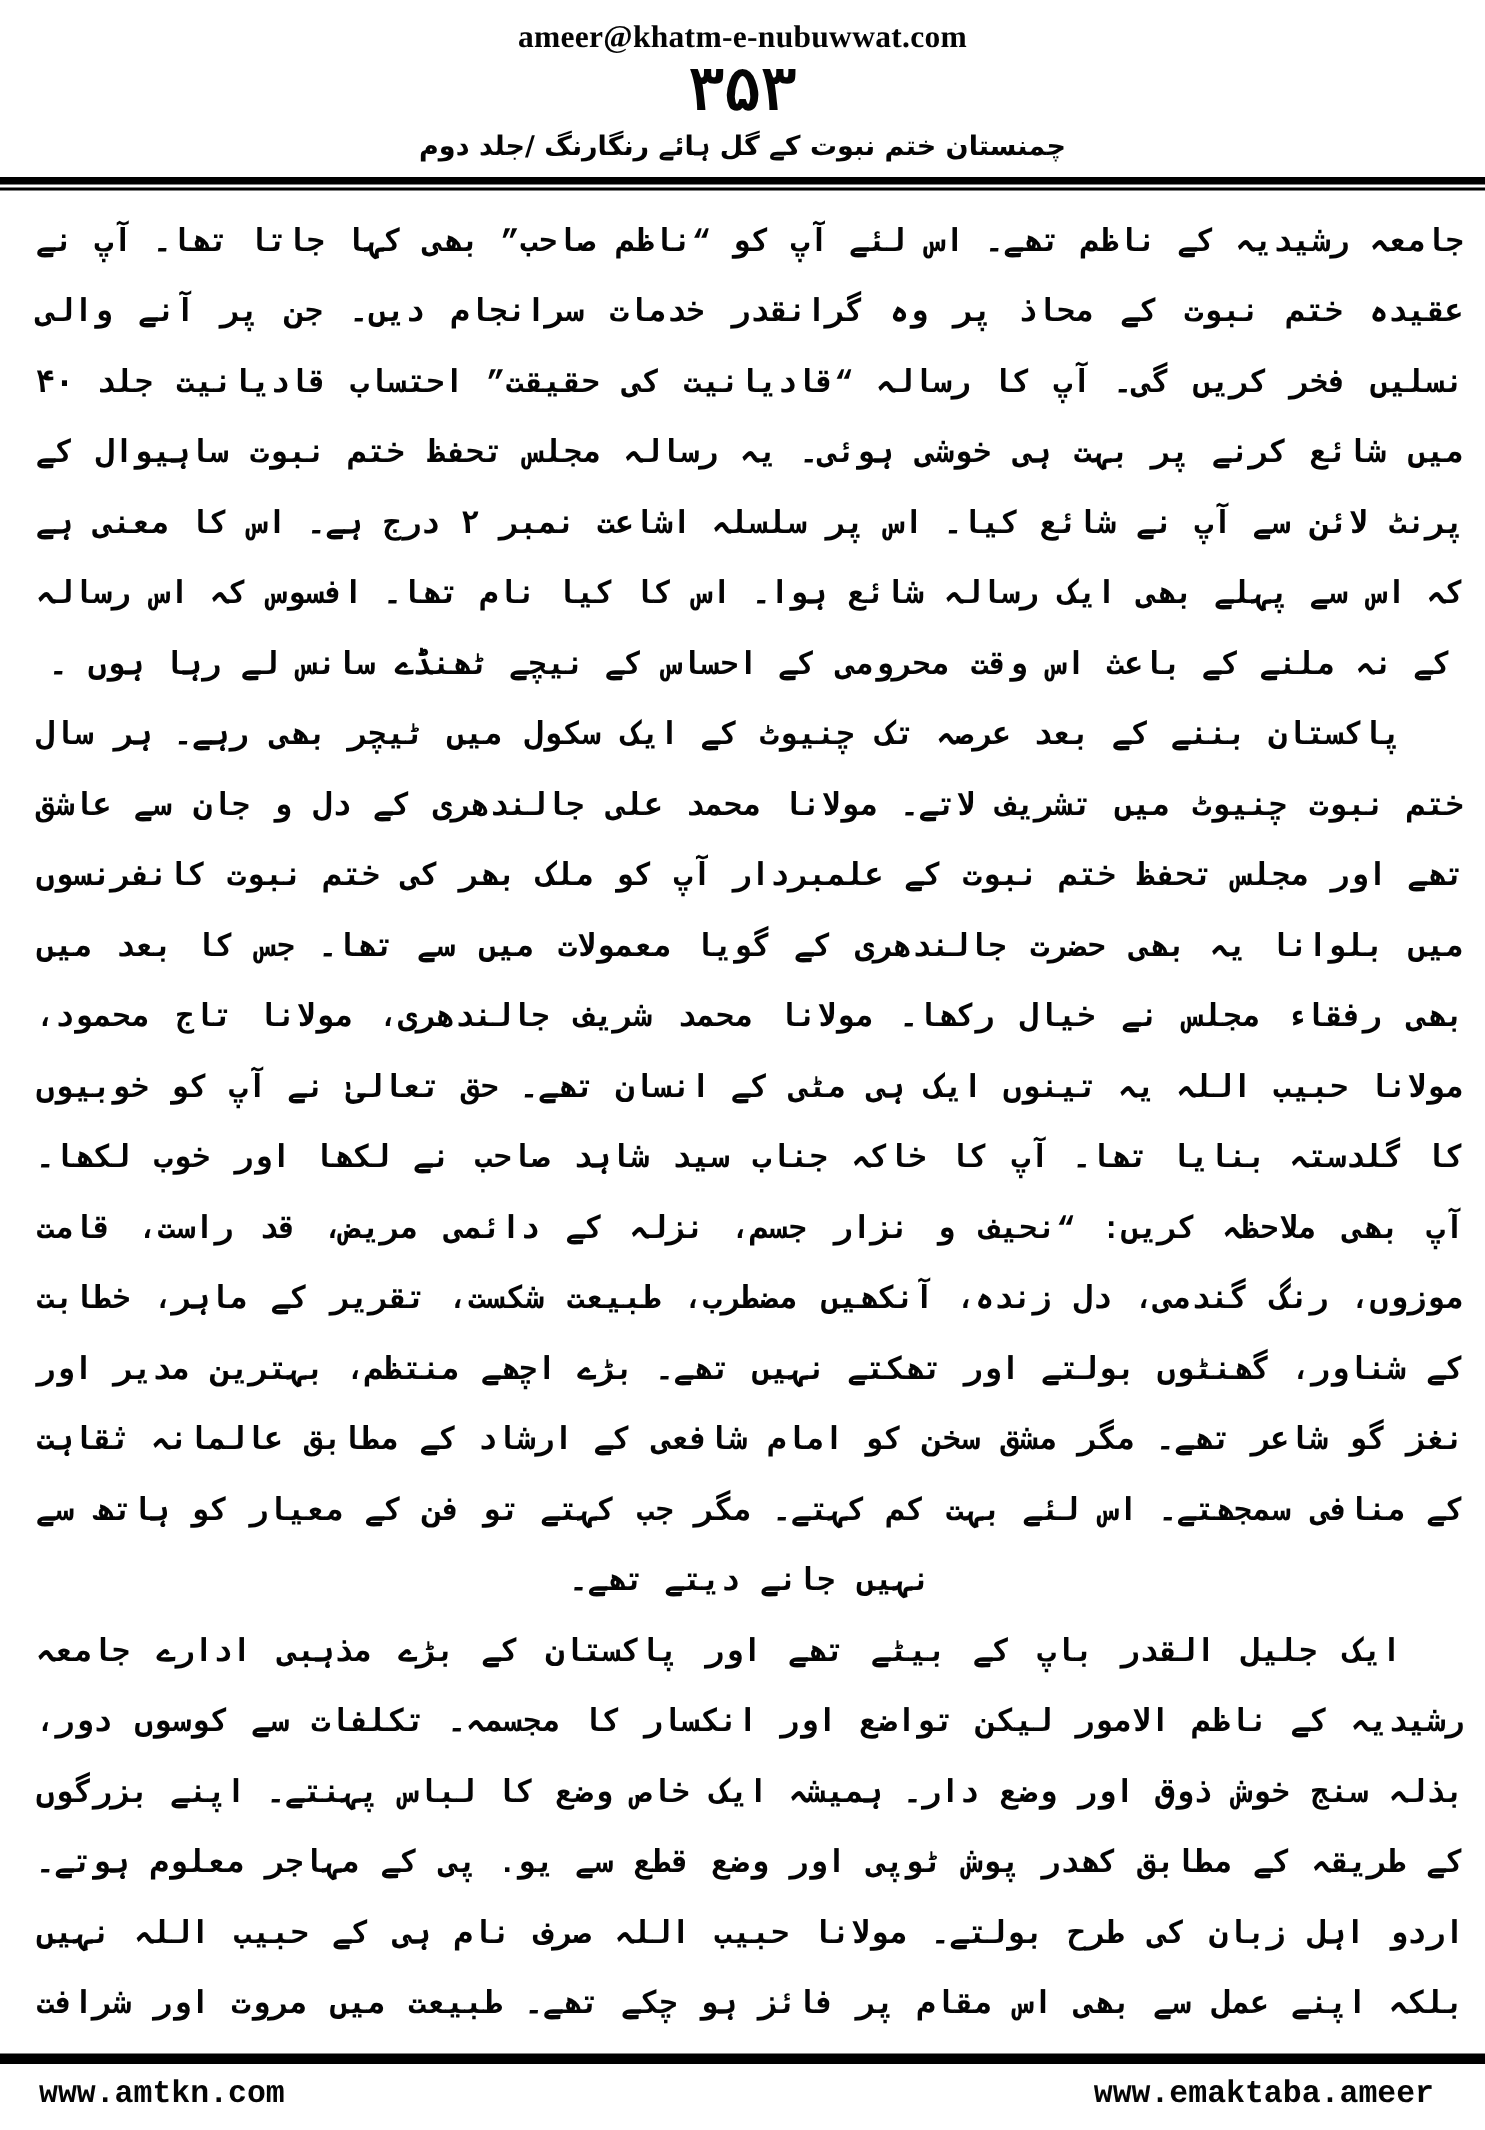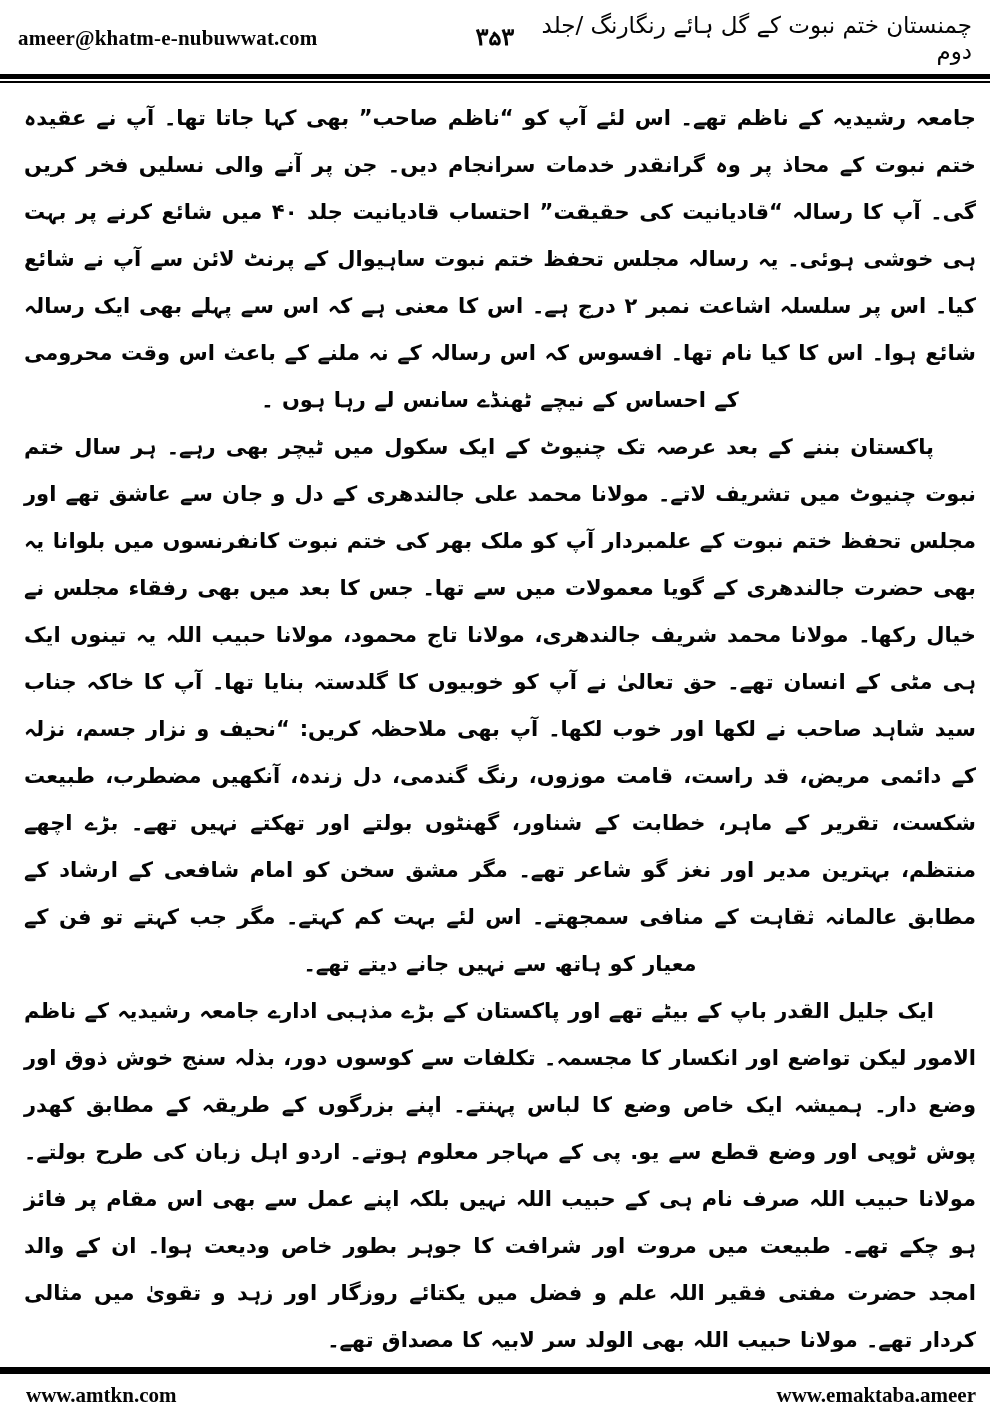--- a/index.html
+++ b/index.html
@@ -12,74 +12,76 @@
   .page{
     width:990px;height:1420px;
     display:flex;flex-direction:column;
     box-sizing:border-box;
   }
   
   .hdr{
     display:flex;align-items:center;justify-content:center;
     padding:12px 18px 4px 18px;
     box-sizing:border-box;
+    flex-direction:column;
   }
   .hdr-email{
     font-family:"Liberation Serif","DejaVu Serif",serif;
     font-weight:bold;font-size:21px;letter-spacing:0.2px;
     flex:1 1 0;text-align:left;
   }
   .hdr-pagenum{
-    font-family:Liberation Serif, serif;
-    font-weight:bold;font-size:22px;
+    font-family:Liberation Mono, monospace;
+    font-weight:bold;font-size:40px;
     flex:0 0 auto;text-align:center;
     direction:rtl;
   }
   .hdr-title{
     flex:1 1 0;text-align:right;
     direction:rtl;
     font-family:"DejaVu Sans",sans-serif;
-    font-weight:normal;font-size:23px;
+    font-weight:bold;font-size:18px;
   }
   .rule-double{
     margin:6px 0 0 0;
     border-top:5px solid #000;
     border-bottom:2px solid #000;
     height:3px;
     background:#fff;
   }
   
   .body-text{
     flex:1 1 auto;
     padding:12px 14px 0 24px;
     direction:rtl;
     box-sizing:border-box;
     overflow:hidden;
+    font-family:Liberation Mono, monospace;
   }
   .para{
     margin:0;
     font-size:21px;
     font-weight:700;
     line-height:47px;
     text-align:justify;
     text-justify:inter-word;
     word-spacing:1px;
   }
   .para.indent{text-indent:42px;}
   .para.center-last{text-align-last:center;}
   .para.right-last{text-align-last:right;}
   
   .ftr{flex:0 0 auto;}
   .rule-thick{
     height:7px;background:#000;margin:0;
   }
   .ftr-urls{
     display:flex;align-items:center;justify-content:space-between;
-    padding:9px 14px 12px 26px;
-    font-family:Liberation Serif, serif;
+    padding:9px 34px 12px 26px;
+    font-family:Liberation Mono, monospace;
     font-weight:bold;font-size:21px;
   }
   .ftr-urls span{white-space:nowrap;}
 </style>
 </head>
 <body>
 
 <div class="page">
 
   <header class="hdr">

